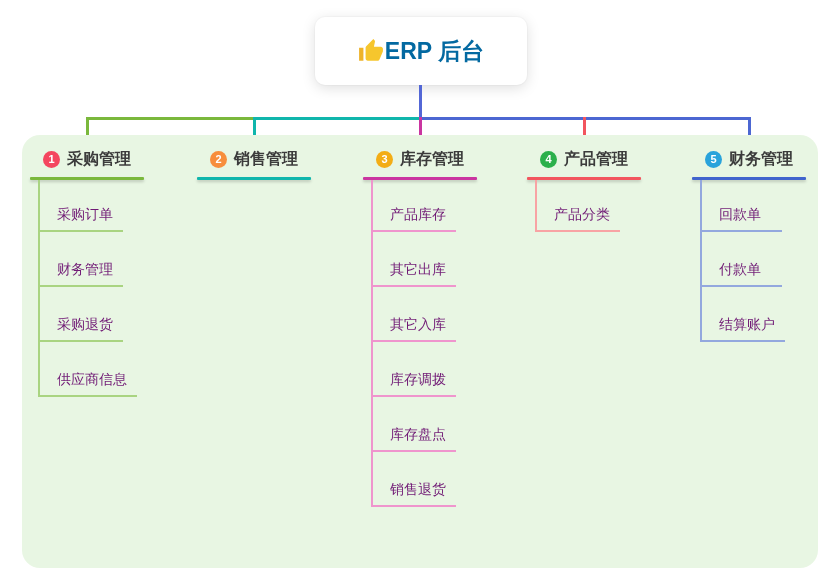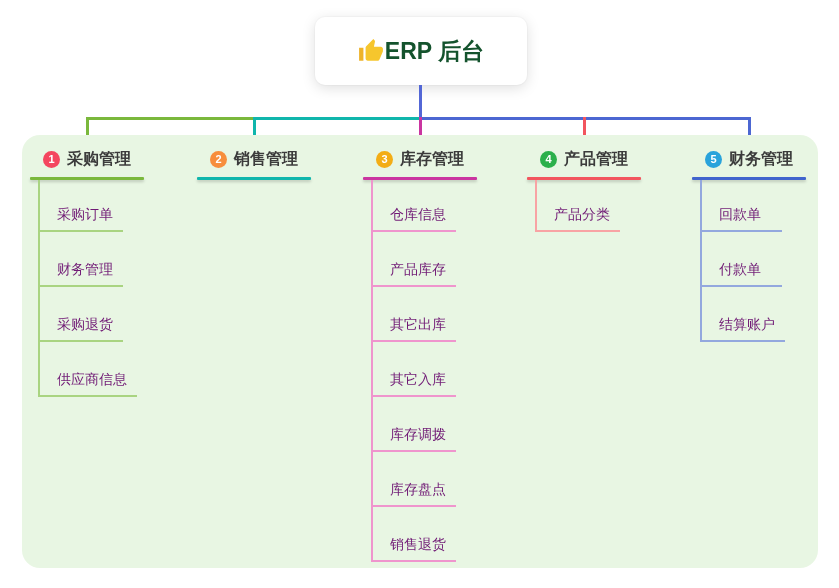--- a/index.html
+++ b/index.html
@@ -7,21 +7,21 @@
     width:839px;height:588px;position:relative;overflow:hidden;
     background:#ffffff;
     font-family:"Liberation Sans","DejaVu Sans",sans-serif;
   }
   
   .root-node{
     position:absolute;left:315px;top:17px;width:212px;height:68px;
     background:#ffffff;border-radius:10px;
     box-shadow:0 3px 14px rgba(0,0,0,0.13), 0 0 0 1px rgba(0,0,0,0.02);
     display:flex;align-items:center;justify-content:center;gap:1px;
-    font-size:23px;font-weight:600;color:#14532d;cursor:pointer;
+    font-size:23px;font-weight:600;color:#0369a1;cursor:pointer;
   }
   .root-node .thumb{display:flex;align-items:center;}
   
   .line{position:absolute;}
   
   .panel{
     position:absolute;left:22px;top:135px;width:796px;height:433px;
     background:#e8f6e3;border-radius:18px;
   }
   
@@ -99,21 +99,20 @@
       </div>
       <div class="title-underline" style="background: rgb(16, 182, 172);"></div>
     </div>
     <div class="branch" style="left: 363px;">
       <div class="branch-title">
         <span class="badge" style="background: rgb(243, 173, 21);">3</span>
         <span>库存管理</span>
       </div>
       <div class="title-underline" style="background: rgb(202, 53, 160);"></div>
       <div class="kids" style="border-left-color: rgb(239, 149, 205);">
-        <div class="kid" style="border-bottom-color: rgb(239, 149, 205);">仓库信息</div>
         <div class="kid" style="border-bottom-color: rgb(239, 149, 205);">产品库存</div>
         <div class="kid" style="border-bottom-color: rgb(239, 149, 205);">其它出库</div>
         <div class="kid" style="border-bottom-color: rgb(239, 149, 205);">其它入库</div>
         <div class="kid" style="border-bottom-color: rgb(239, 149, 205);">库存调拨</div>
         <div class="kid" style="border-bottom-color: rgb(239, 149, 205);">库存盘点</div>
         <div class="kid" style="border-bottom-color: rgb(239, 149, 205);">销售退货</div>
       </div>
     </div>
     <div class="branch" style="left: 527px;">
       <div class="branch-title">

